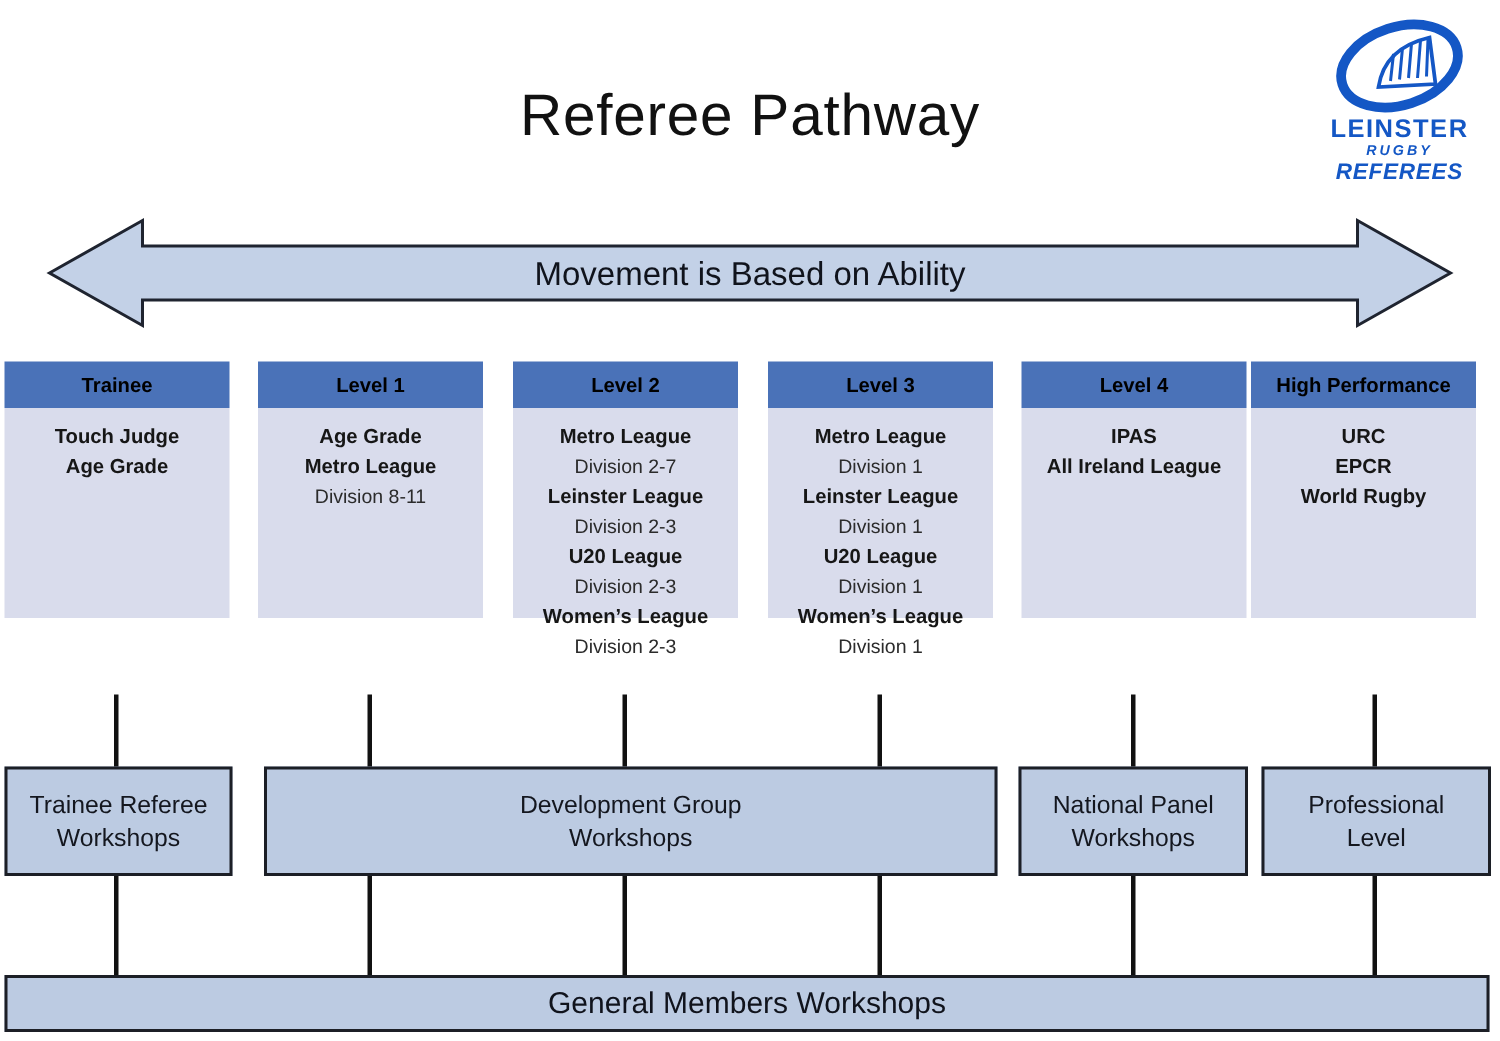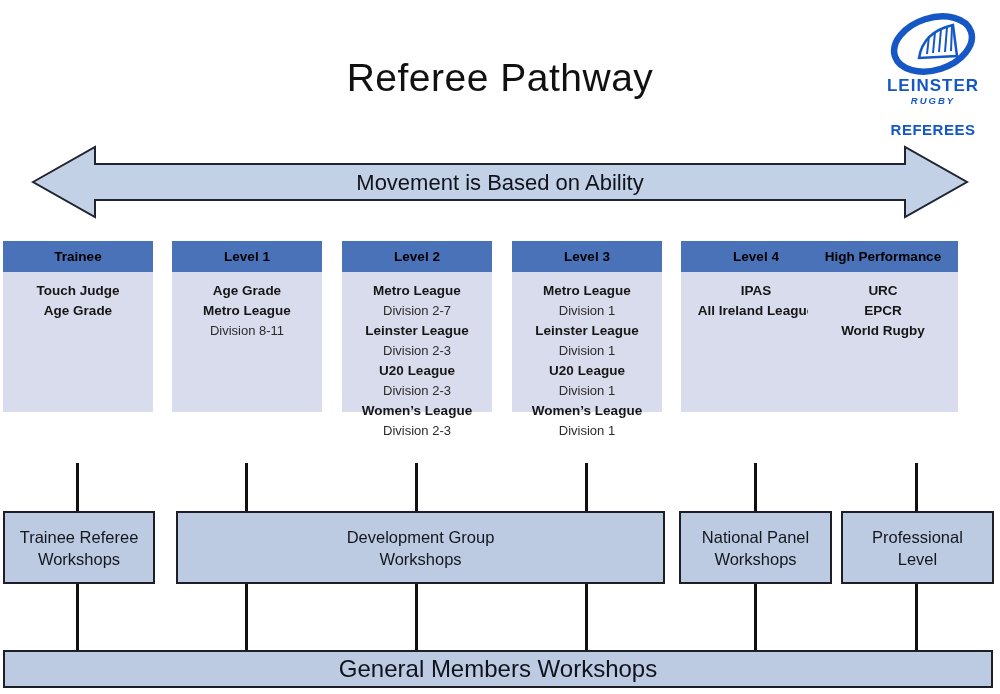--- a/index.html
+++ b/index.html
@@ -21,21 +21,21 @@
   }
 
   
   .logo {
     position:absolute; top:12px; right:6px; width:122px;
     text-align:center; color:#1457c5; line-height:1.05;
   }
   .logo svg { display:block; margin:0 auto; }
   .logo-leinster { font-size:17px; font-weight:bold; letter-spacing:1px; margin-top:1px; }
   .logo-rugby { font-size:9.5px; font-weight:bold; font-style:italic; letter-spacing:2px; margin-top:1px; }
-  .logo-referees { font-size:15px; font-weight:bold; letter-spacing:0.5px; margin-top:16px; }
+  .logo-referees { font-size:15px; font-weight:bold; font-style:italic; letter-spacing:0.5px; margin-top:1px; }
 
   
   .banner { position:absolute; left:20px; top:140px; width:960px; height:85px; }
   .banner svg { position:absolute; left:0; top:0; }
   .banner-label {
     position:absolute; left:0; top:0; width:100%; height:85px;
     display:flex; align-items:center; justify-content:center;
     font-size:22px; font-weight:500; color:#10131c;
   }
 
@@ -62,21 +62,21 @@
     background:#bccbe2; border:2px solid #1c1f26;
     display:flex; flex-direction:column; align-items:center; justify-content:center;
     text-align:center; font-size:16.5px; line-height:22px; color:#14171f;
   }
 
   
   .footer-bar {
     position:absolute; left:3px; top:650px; width:990px; height:38px;
     background:#bccbe2; border:2px solid #1c1f26;
     display:flex; align-items:center; justify-content:center;
-    font-size:24px; color:#10131c;
+    font-size:20px; color:#10131c;
   }
 </style>
 </head>
 <body>
 
 <div class="page">
 
   <div class="title">Referee Pathway</div>
 
   <div class="logo">
@@ -142,21 +142,21 @@
         <div class="col-item">Division 1</div>
       </div>
   </div>
   <div class="col" style="left:681px">
     <div class="col-header">Level 4</div>
     <div class="col-body">
         <div class="col-item bold">IPAS</div>
         <div class="col-item bold">All Ireland League</div>
       </div>
   </div>
-  <div class="col" style="left:808px">
+  <div class="col" style="left:834px">
     <div class="col-header">High Performance</div>
     <div class="col-body">
         <div class="col-item bold">URC</div>
         <div class="col-item bold">EPCR</div>
         <div class="col-item bold">World Rugby</div>
       </div>
   </div>
 
   <div class="vline" style="left:76px"></div>
   <div class="vline" style="left:245px"></div>

